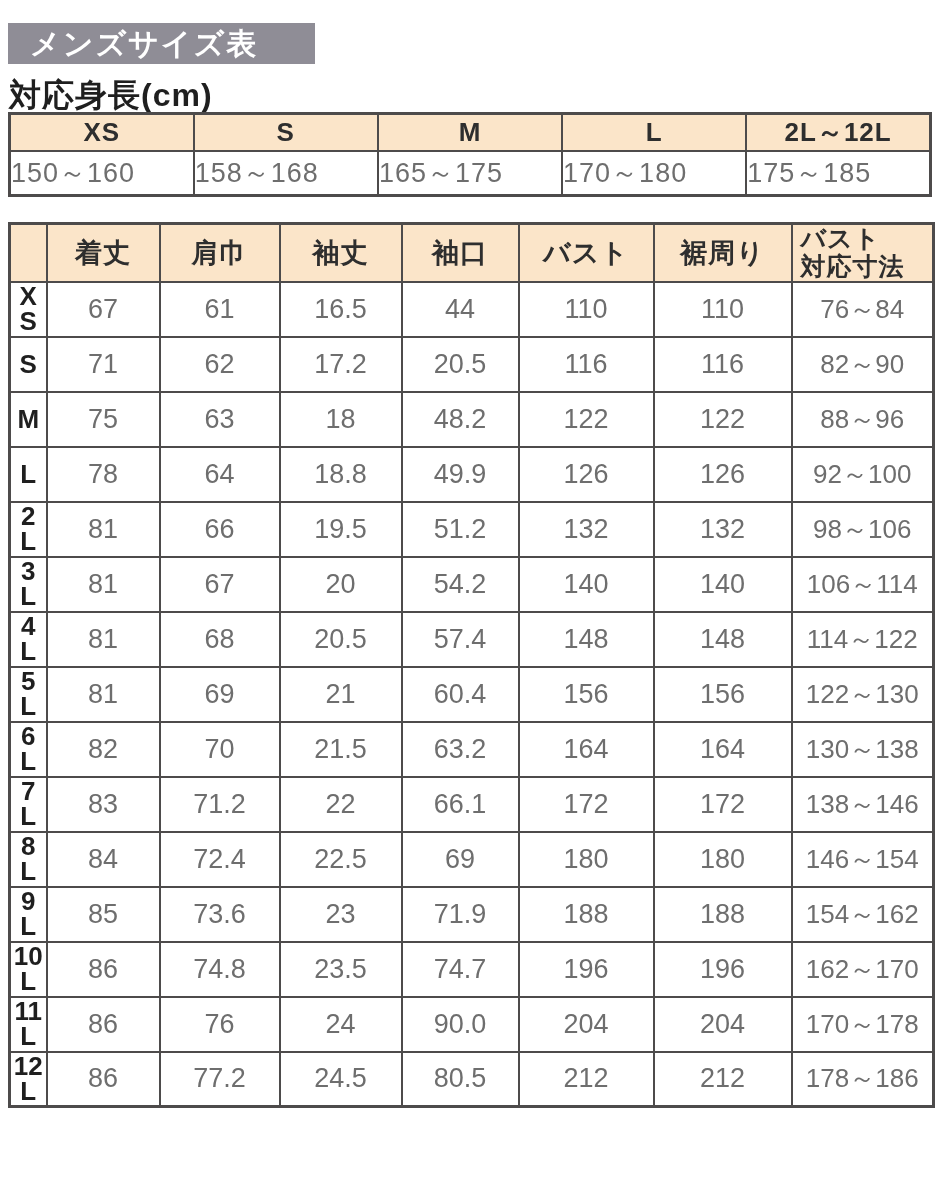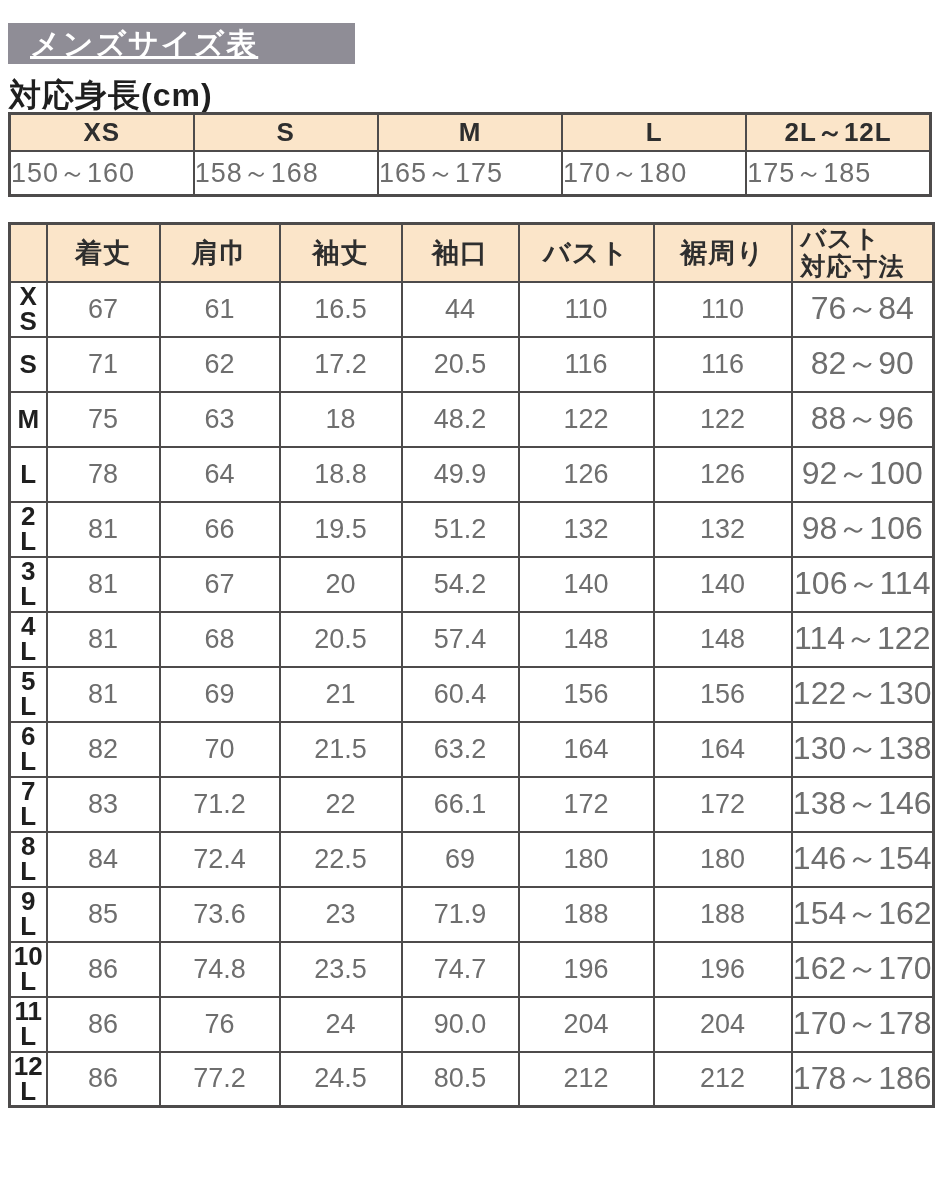--- a/index.html
+++ b/index.html
@@ -7,28 +7,27 @@
   body {
     width: 940px; height: 1200px;
     font-family: "Liberation Sans", "DejaVu Sans", sans-serif;
     position: relative;
     overflow: hidden;
   }
   .page { position: relative; width: 940px; height: 1200px; background: #ffffff; }
 
   .title-bar {
     position: absolute; left: 8px; top: 23px;
-    width: 347px; height: 41px;
+    width: 307px; height: 41px;
     background: #8f8d96;
     color: #ffffff;
     font-size: 30px; font-weight: bold;
     line-height: 41px;
     padding-left: 22px;
     letter-spacing: 2px;
-    text-decoration: underline;
   }
 
   .subtitle {
     position: absolute; left: 9px; top: 74px;
     font-size: 32px; font-weight: bold;
     color: #1f1f1f;
     letter-spacing: 1px;
   }
 
   table { border-collapse: collapse; table-layout: fixed; }
@@ -87,21 +86,21 @@
   }
   .size-table td.row-label {
     color: #1f1f1f;
     font-weight: bold;
     font-size: 26px;
     white-space: pre-line;
     line-height: 0.95;
     text-align: center;
     padding: 0;
   }
-  .size-table td.col-last { font-size: 32px; margin-left: 21px; }
+  .size-table td.col-last { font-size: 26px; margin-left: 21px; }
 </style>
 </head>
 <body>
 
 <div class="page">
 
   <div class="title-bar">
     <span>メンズサイズ表</span>
   </div>
 

